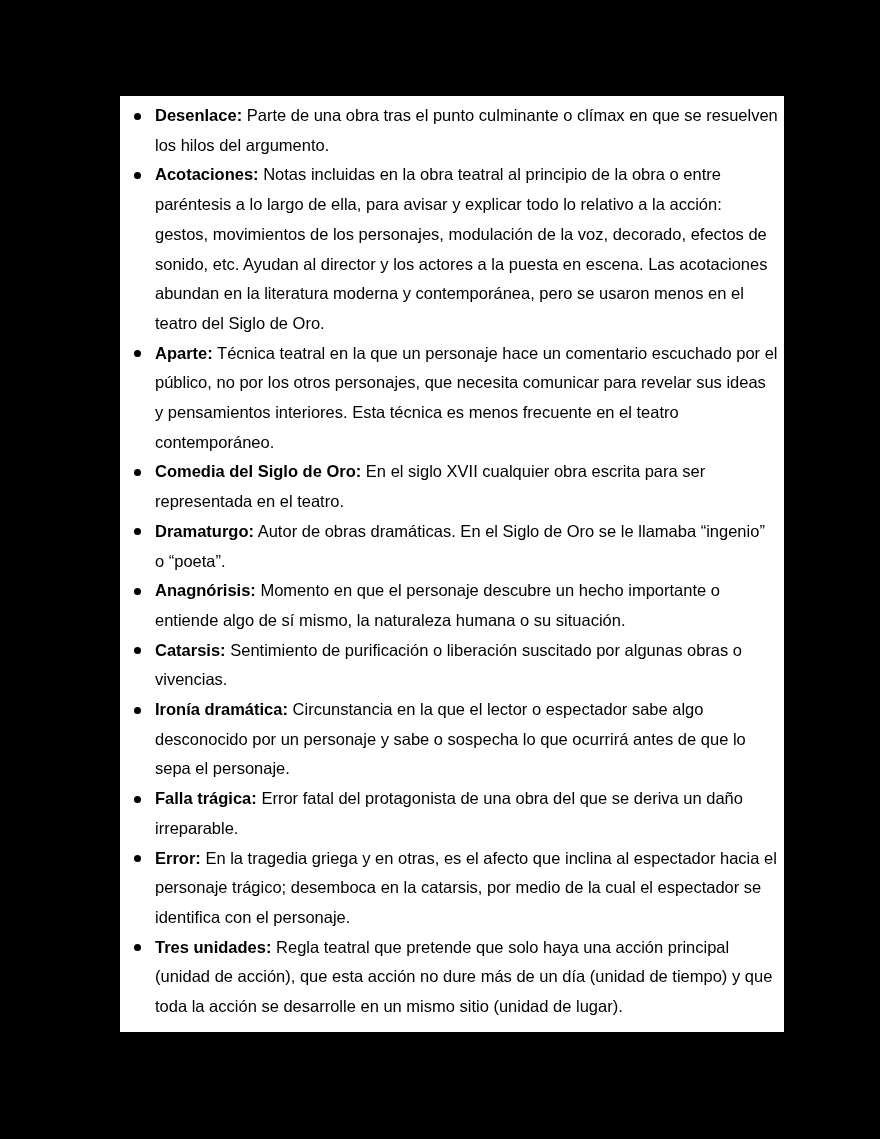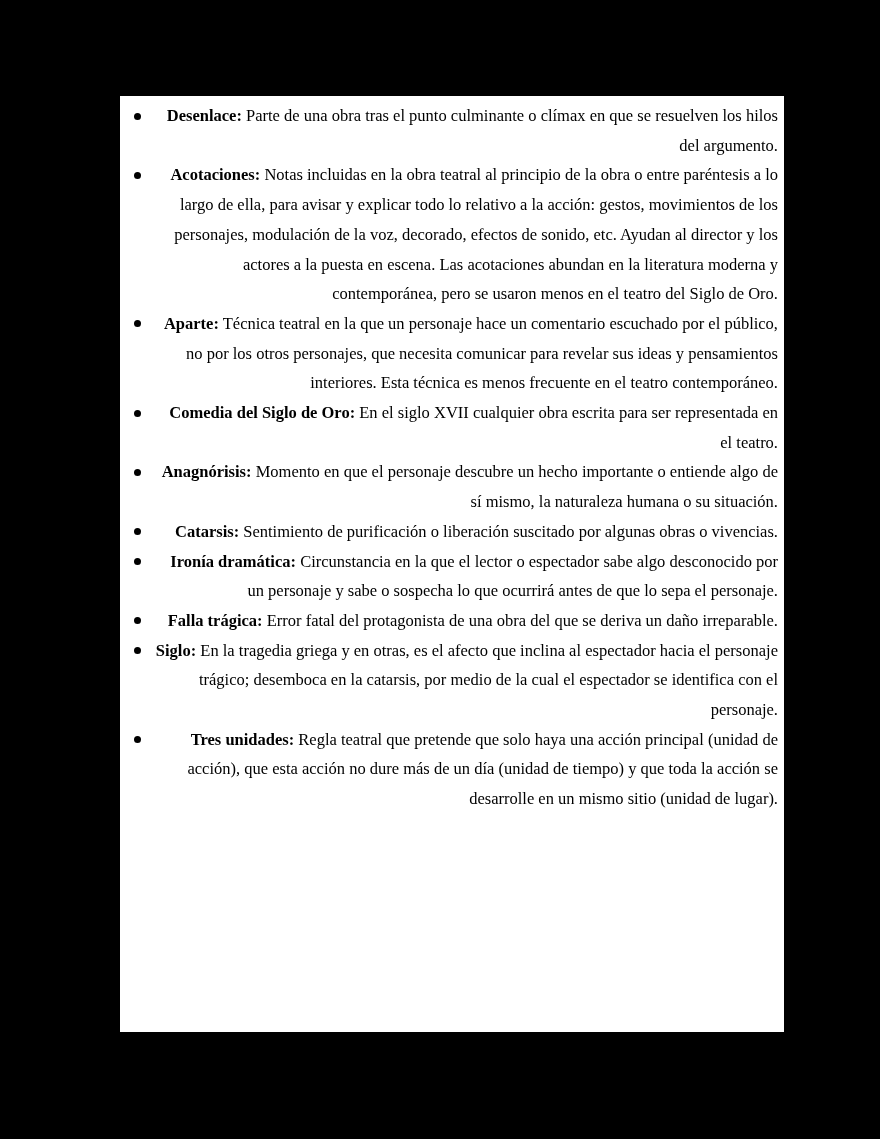--- a/index.html
+++ b/index.html
@@ -19,25 +19,25 @@
     background: #ffffff;
   }
   .def-list {
     margin: 0;
     padding: 5px 6px 0 0;
     list-style: none;
   }
   .def-item {
     position: relative;
     padding-left: 35px;
-    font-family: Liberation Serif, serif;
+    font-family: Liberation Sans, sans-serif;
     font-size: 16.5px;
     line-height: 29.7px;
     color: #000000;
-    text-align: right;
+    text-align: left;
   }
   .bullet {
     position: absolute;
     left: 14px;
     top: 11.5px;
     width: 7px;
     height: 7px;
     border-radius: 50%;
     background: #000000;
   }
@@ -59,39 +59,42 @@
   </li>
 
   <li class="def-item">
     <span class="bullet"></span><span class="term">Aparte:</span><span class="definition"> Técnica teatral en la que un personaje hace un comentario escuchado por el público, no por los otros personajes, que necesita comunicar para revelar sus ideas y pensamientos interiores. Esta técnica es menos frecuente en el teatro contemporáneo.</span>
   </li>
 
   <li class="def-item">
     <span class="bullet"></span><span class="term">Comedia del Siglo de Oro:</span><span class="definition"> En el siglo XVII cualquier obra escrita para ser representada en el teatro.</span>
   </li>
 
+  <li class="def-item">
+    <span class="bullet"></span><span class="term">Dramaturgo:</span><span class="definition"> Autor de obras dramáticas. En el Siglo de Oro se le llamaba “ingenio” o “poeta”.</span>
+  </li>
 
 
   <li class="def-item">
     <span class="bullet"></span><span class="term">Anagnórisis:</span><span class="definition"> Momento en que el personaje descubre un hecho importante o entiende algo de sí mismo, la naturaleza humana o su situación.</span>
   </li>
 
   <li class="def-item">
     <span class="bullet"></span><span class="term">Catarsis:</span><span class="definition"> Sentimiento de purificación o liberación suscitado por algunas obras o vivencias.</span>
   </li>
 
   <li class="def-item">
     <span class="bullet"></span><span class="term">Ironía dramática:</span><span class="definition"> Circunstancia en la que el lector o espectador sabe algo desconocido por un personaje y sabe o sospecha lo que ocurrirá antes de que lo sepa el personaje.</span>
   </li>
 
   <li class="def-item">
     <span class="bullet"></span><span class="term">Falla trágica:</span><span class="definition"> Error fatal del protagonista de una obra del que se deriva un daño irreparable.</span>
   </li>
 
   <li class="def-item">
-    <span class="bullet"></span><span class="term">Siglo:</span><span class="definition"> En la tragedia griega y en otras, es el afecto que inclina al espectador hacia el personaje trágico; desemboca en la catarsis, por medio de la cual el espectador se identifica con el personaje.</span>
+    <span class="bullet"></span><span class="term">Error:</span><span class="definition"> En la tragedia griega y en otras, es el afecto que inclina al espectador hacia el personaje trágico; desemboca en la catarsis, por medio de la cual el espectador se identifica con el personaje.</span>
   </li>
 
   <li class="def-item">
     <span class="bullet"></span><span class="term">Tres unidades:</span><span class="definition"> Regla teatral que pretende que solo haya una acción principal (unidad de acción), que esta acción no dure más de un día (unidad de tiempo) y que toda la acción se desarrolle en un mismo sitio (unidad de lugar).</span>
   </li>
 </ul>
 </div>
 
 </body></html>

